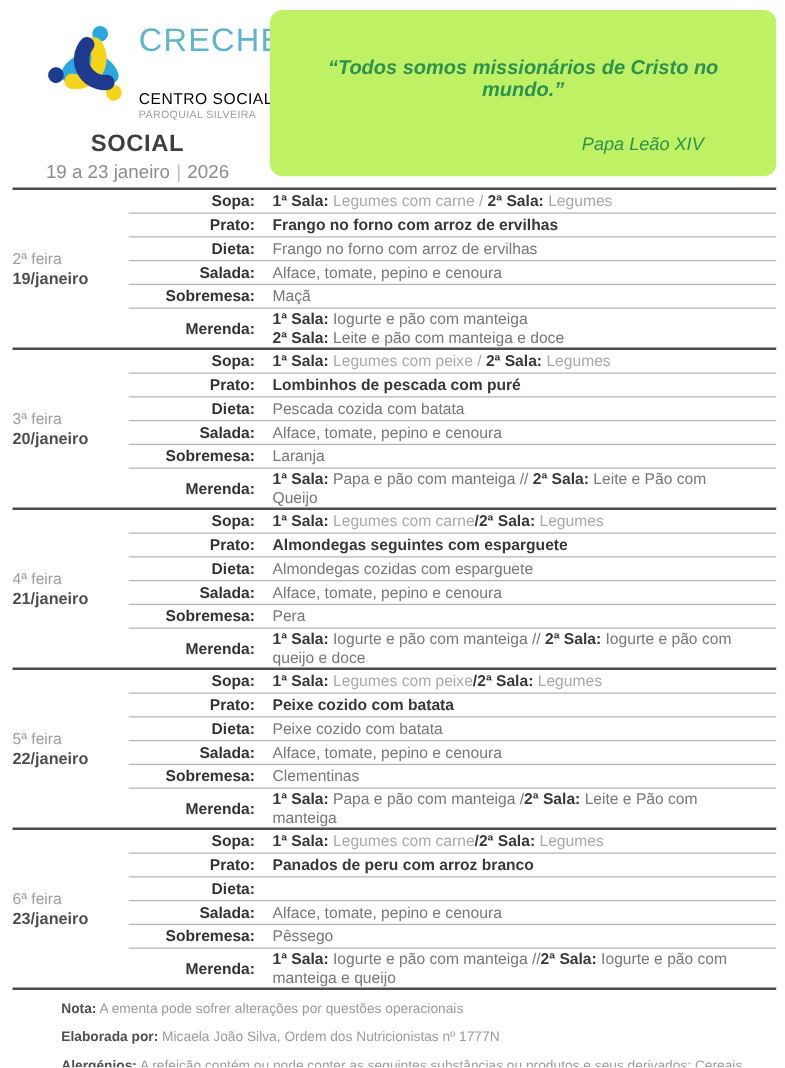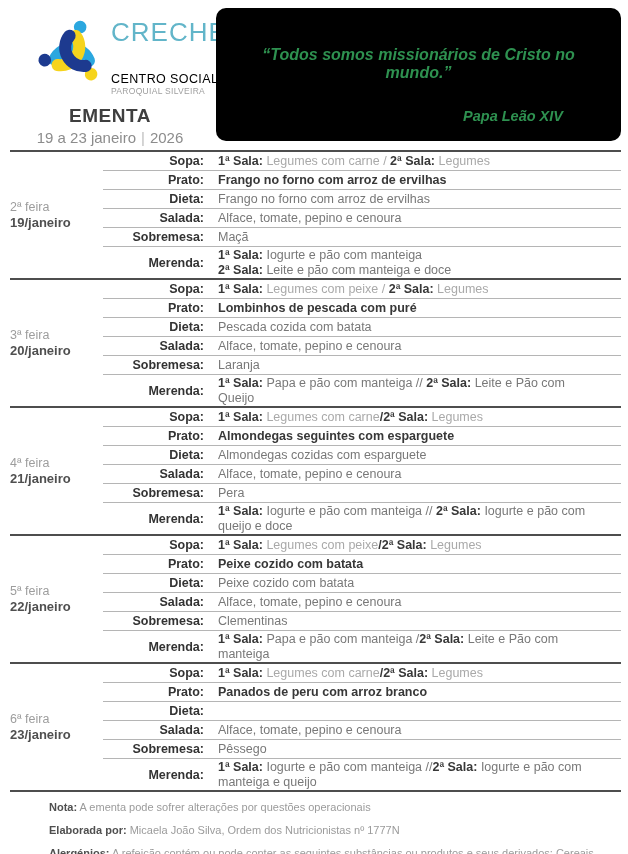--- a/index.html
+++ b/index.html
@@ -14,25 +14,25 @@
   .logo { width:72px; height:88px; margin-left:26px; flex-shrink:0; }
   .brand-text { display:flex; flex-direction:column; margin-left:3px; height:88px; }
   .creche { font-size:26px; color:#62b5c9; letter-spacing:1px; margin-top:9px; }
   .org { margin-top:auto; }
   .org-line1 { font-size:12.5px; color:#000000; letter-spacing:.4px; }
   .org-line2 { font-size:8.5px; color:#9e9e9e; letter-spacing:.3px; }
   .ementa { margin-top:9px; text-align:center; font-size:19px; font-weight:bold; color:#3f3f3f; letter-spacing:.5px; }
   .daterange { text-align:center; font-size:15px; color:#8c8c8c; margin-top:2px; white-space:nowrap; }
   .daterange .pipe { color:#bdbdbd; padding:0 5px; }
   .quote-box {
-    flex:1; margin-left:6px; background:#000000; border-radius:10px;
+    flex:1; margin-left:6px; background:#bef264; border-radius:10px;
     position:relative; padding:38px 24px 14px; box-sizing:border-box; height:133px;
   }
   .quote { color:#2e9150; font-weight:bold; font-style:italic; font-size:16px; text-align:center; }
-  .quote-author { position:absolute; right:58px; bottom:17px; color:#2e9150; font-weight:bold; font-style:italic; font-size:14.5px; }
+  .quote-author { position:absolute; right:58px; bottom:17px; color:#2e9150; font-weight:normal; font-style:italic; font-size:14.5px; }
   
   main { margin:8px 7px 0 10px; width:611px; border-bottom:2px solid #4d4d4d; }
   .day-block { display:flex; border-top:2px solid #4d4d4d; }
   .day-cell { width:93px; flex-shrink:0; display:flex; flex-direction:column; justify-content:center; }
   .weekday { font-size:12.5px; color:#9d9d9d; }
   .daydate { font-size:13px; color:#4f4f4f; font-weight:600; margin-top:1px; }
   .rows { flex:1; display:flex; flex-direction:column; }
   .mrow { display:flex; align-items:center; border-bottom:1px solid #b5b5b5; padding:1px 0; min-height:16px; }
   .mrow:last-child { border-bottom:none; }
   .mlabel { width:107px; flex-shrink:0; box-sizing:border-box; text-align:right; padding-right:6px; font-weight:bold; color:#333333; font-size:12.5px; }
@@ -71,21 +71,21 @@
           </g>
         </svg>
         <div class="brand-text">
           <div class="creche">CRECHE</div>
           <div class="org">
             <div class="org-line1">CENTRO SOCIAL</div>
             <div class="org-line2">PAROQUIAL SILVEIRA</div>
           </div>
         </div>
       </div>
-      <div class="ementa">EMENTA</div>
+      <div class="ementa">SOCIAL</div>
       <div class="daterange"><span>19 a 23 janeiro</span><span class="pipe">|</span><span>2026</span></div>
     </div>
 
     <div class="quote-box">
       <div class="quote">“Todos somos missionários de Cristo no mundo.”</div>
       <div class="quote-author">Papa Leão XIV</div>
     </div>
   </header>
 
   <main id="menu-table">

